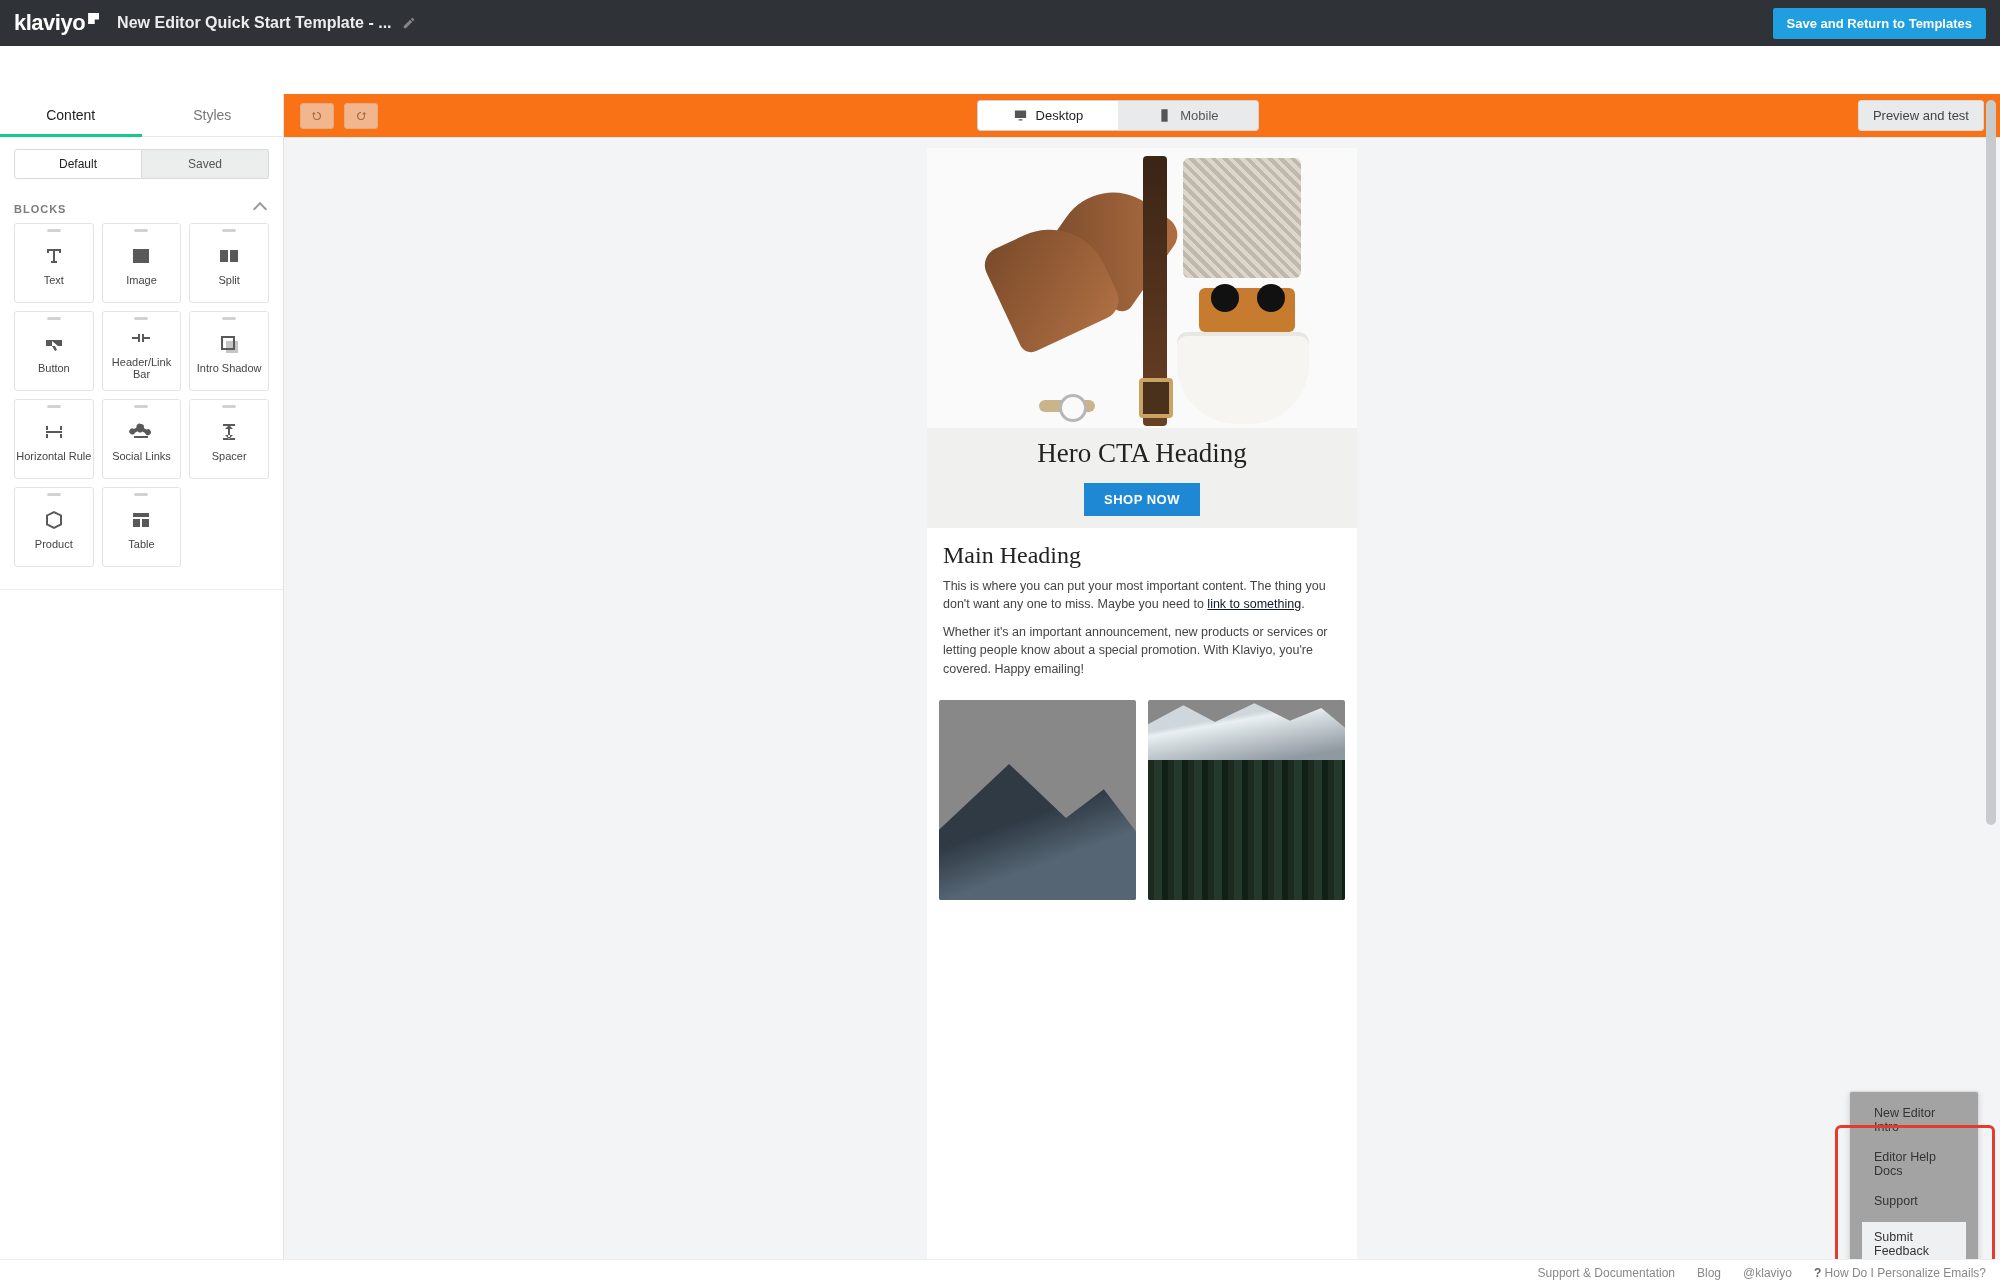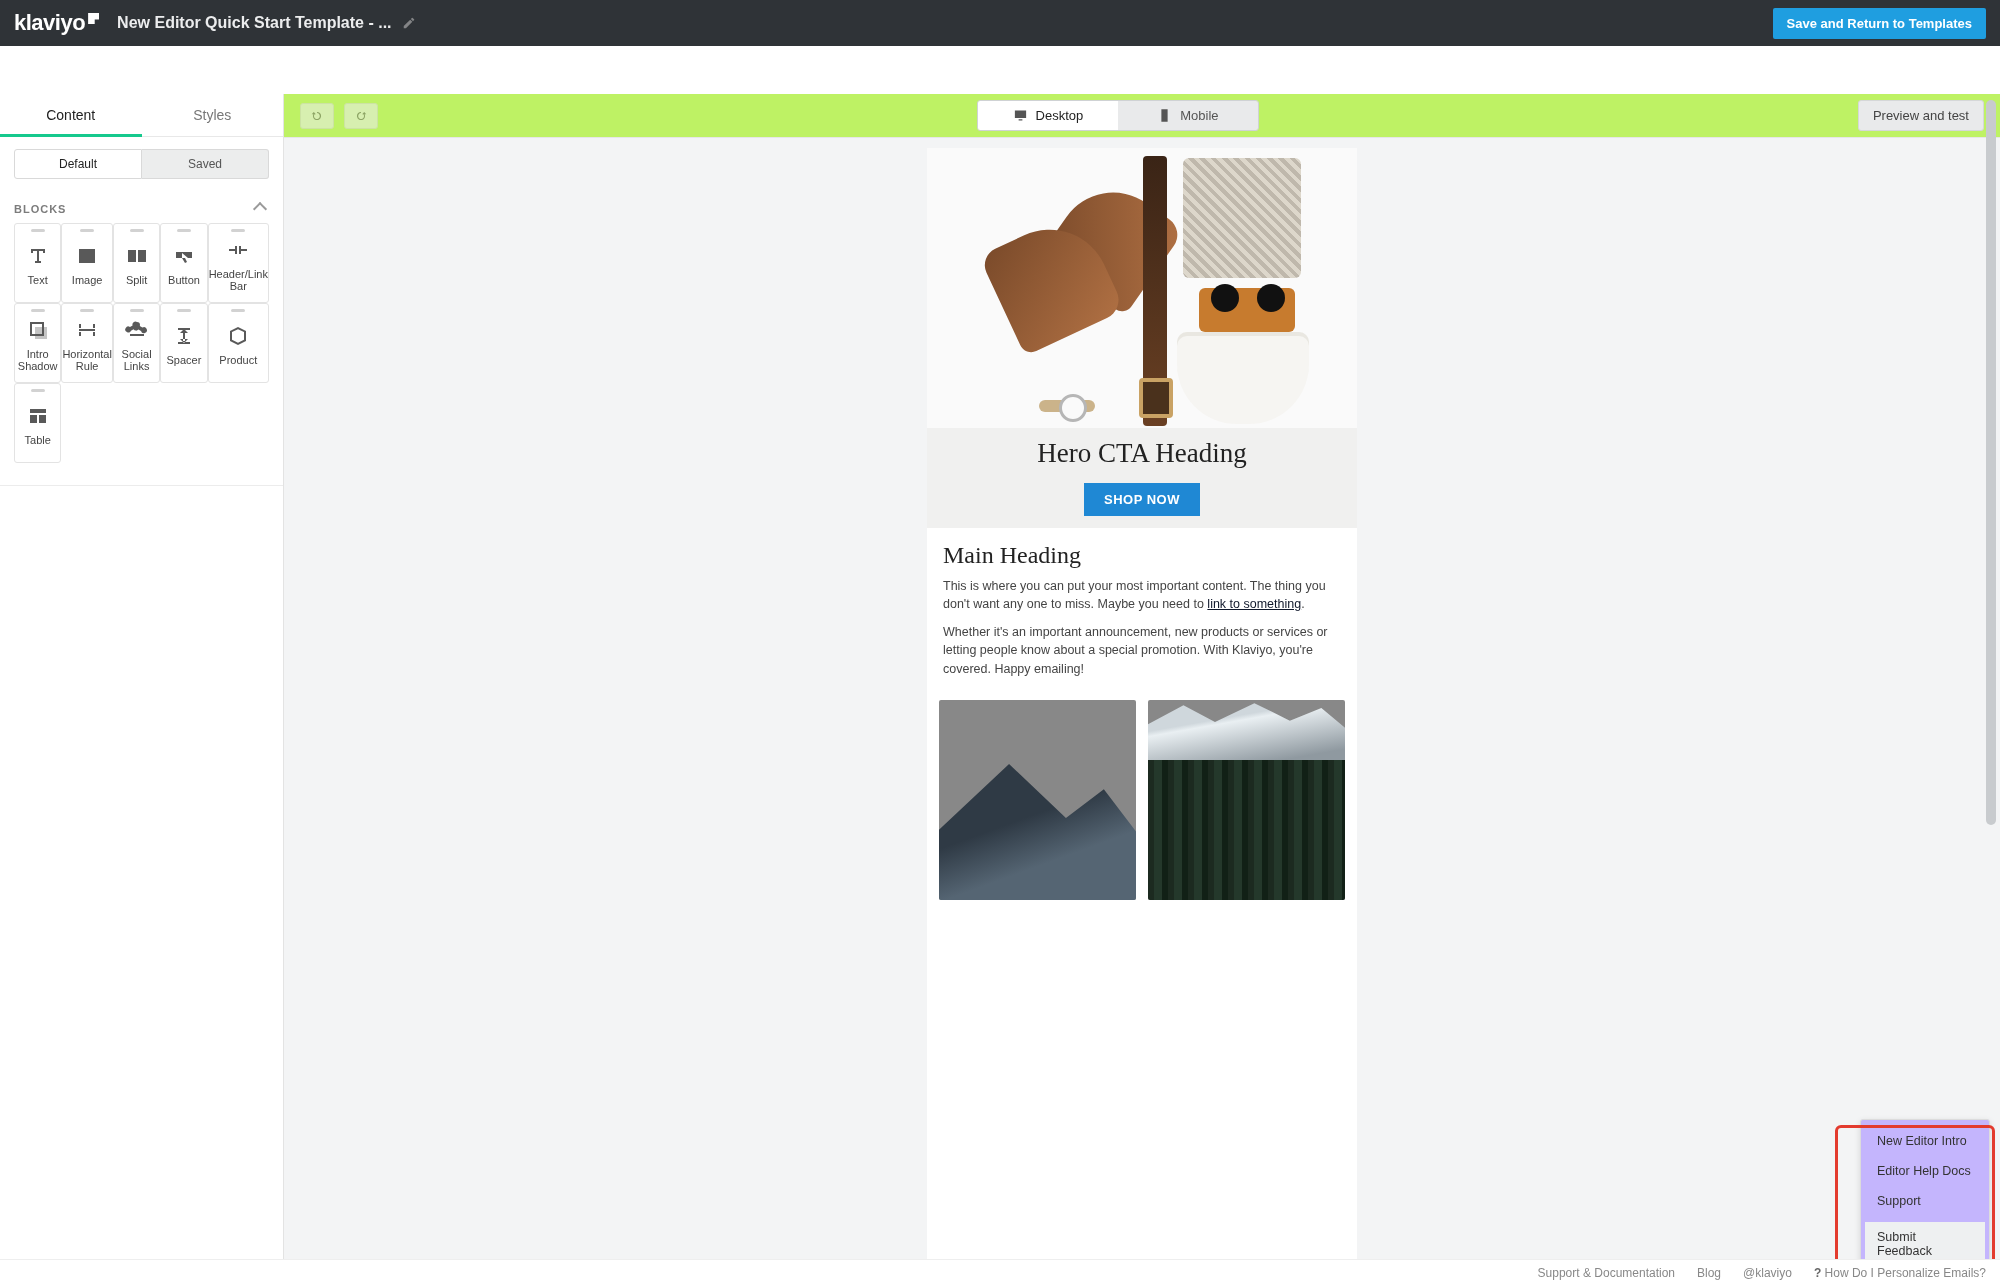--- a/index.html
+++ b/index.html
@@ -20,30 +20,30 @@
   .side-tab.active { color:#222; font-weight:500; }
   .side-tab.active::after { content:""; position:absolute; left:0; right:0; bottom:-1px; height:3px; background:#16c98d; }
   .sub-toggle { display:flex; padding:12px 14px 10px; gap:0; }
   .sub-toggle div { flex:1; text-align:center; padding:7px 0; font-size:12px; border:1px solid #d9d9d9; cursor:pointer; background:#eceded; color:#555;}
   .sub-toggle div.active { background:#fff; color:#222; }
   .sub-toggle div:first-child { border-radius:3px 0 0 3px; }
   .sub-toggle div:last-child { border-radius:0 3px 3px 0; border-left:none; }
   .panel-section { padding:6px 14px 16px; }
   .section-head { display:flex; align-items:center; justify-content:space-between; padding:8px 0 8px; color:#7c7c7c; font-size:11px; letter-spacing:1px; text-transform:uppercase; font-weight:600; }
   .chev { width:10px; height:10px; border-right:2px solid #9a9a9a; border-bottom:2px solid #9a9a9a; transform:rotate(-135deg); margin-right:4px; }
-  .tiles { display:grid; grid-template-columns:repeat(5, 1fr); }
+  .tiles { display:grid; grid-template-columns:repeat(3, 1fr); gap:8px; }
   .tile { border:1px solid #e3e3e3; border-radius:3px; background:#fff; height:80px; display:flex; flex-direction:column; align-items:center; justify-content:center; cursor:grab; position:relative; }
   .tile .grabber { position:absolute; top:5px; width:14px; height:3px; background:#d2d2d2; border-radius:2px; }
   .tile .ico { width:24px; height:24px; margin-top:4px; display:flex; align-items:center; justify-content:center; color:#555;}
   .tile .ico svg { width:24px; height:24px; fill:#595959; }
   .tile .lbl { font-size:11px; color:#444; margin-top:6px; text-align:center; line-height:1.1; }
   .hr-line { border-top:1px solid #ececec; margin-top:6px;}
   
   .main { flex:1; background:#f3f4f5; position:relative; display:flex; flex-direction:column; }
-  .toolbar { height:44px; background:#bef264; border-bottom:1px solid #e6e6e6; display:flex; align-items:center; padding:0 16px; gap:10px; }
+  .toolbar { height:44px; background:#f97316; border-bottom:1px solid #e6e6e6; display:flex; align-items:center; padding:0 16px; gap:10px; }
   .hist-btn { width:34px; height:26px; border:1px solid #d8d8d8; background:#eceeef; border-radius:3px; display:flex; align-items:center; justify-content:center; cursor:pointer; }
   .hist-btn svg { width:14px; height:14px; fill:#666; }
   .hist-btn.disabled { opacity:.55; }
   .device-toggle { margin-left:auto; margin-right:auto; display:flex; border:1px solid #cfd2d4; border-radius:3px; overflow:hidden; }
   .device-toggle div { width:140px; text-align:center; padding:7px 0; font-size:13px; display:flex; align-items:center; justify-content:center; gap:8px; cursor:pointer; background:#e9eaeb; color:#555;}
   .device-toggle div.active { background:#fff; color:#222; }
   .device-toggle svg { width:15px; height:15px; fill:#555; }
   .preview-btn { background:#e9eaeb; border:1px solid #d5d7d8; padding:7px 14px; border-radius:3px; font-size:13px; color:#444; cursor:pointer; }
   .canvas-wrap { flex:1; overflow:auto; display:flex; justify-content:center; padding:10px 0 0 0; }
   .email { width:430px; background:#fff; display:flex; flex-direction:column; }
@@ -74,21 +74,21 @@
   .mountain1 { background:linear-gradient(#d9e3ec,#9fb2c4);} 
   .mountain1::after{content:"";position:absolute;left:-20px;right:-20px;bottom:-30px;height:180px;background:linear-gradient(160deg,#2f3a45 40%,#556573 60%);clip-path:polygon(0 100%,0 55%,38% 8%,62% 38%,78% 22%,100% 60%,100% 100%);} 
   .person{position:absolute;left:44%;bottom:6px;width:34px;height:48px;background:#3e4a52;border-radius:14px 14px 8px 8px;}
   .person::before{content:"";position:absolute;left:8px;top:-14px;width:18px;height:18px;border-radius:50%;background:#2b333a;}
   .forest { background:linear-gradient(#e6ecef,#c9d6dd);} 
   .forest::before{content:"";position:absolute;left:0;right:0;top:0;height:70px;background:linear-gradient(170deg,#cfd7dc 30%,#e9eff2 35%,#8f99a0 80%);clip-path:polygon(0 100%,0 35%,18% 8%,34% 32%,54% 5%,72% 30%,88% 12%,100% 40%,100% 100%);} 
   .forest::after{content:"";position:absolute;left:0;right:0;bottom:0;height:140px;background:repeating-linear-gradient(90deg,#1c2a20 0 6px,#24382b 6px 14px,#112016 14px 20px);} 
   .scrollbar { position:absolute; top:2px; right:2px; bottom:2px; width:14px; background:transparent; }
   .scrollbar .thumb { position:absolute; top:4px; left:2px; right:2px; height:60%; background:#c8cbce; border-radius:6px; }
   
-  .help-pop { position:absolute; right:10px; bottom:34px; width:130px; background:#c4b5fd; border:1px solid #dcdcdc; border-radius:3px; box-shadow:0 2px 6px rgba(0,0,0,.12); padding:6px 4px; }
+  .help-pop { position:absolute; right:21px; bottom:34px; width:130px; background:#a3a3a3; border:1px solid #dcdcdc; border-radius:3px; box-shadow:0 2px 6px rgba(0,0,0,.12); padding:6px 12px; }
   .help-pop .item { padding:8px 12px; font-size:12.5px; color:#333; cursor:pointer; }
   .help-pop .item.highlight { background:#eef0f1; }
   .help-pop-divider{height:6px;}
   .help-btn { position:absolute; right:13px; bottom:8px; width:22px; height:22px; background:#6c7075; color:#fff; border-radius:4px; display:flex; align-items:center; justify-content:center; font-weight:700; font-size:14px; cursor:pointer; }
   .callout { position:absolute; border:3px solid #e33b2e; border-radius:6px; right:5px; bottom:2px; width:160px; height:180px; pointer-events:none; }
   
   .footer-bar { position:fixed; left:0; right:0; bottom:0; height:26px; background:#fff; border-top:1px solid #eee; display:flex; align-items:center; justify-content:flex-end; gap:22px; padding:0 14px; font-size:12px; color:#888; }
   .footer-bar span.q::before { content:"? "; font-weight:700; color:#666; }
 </style>
 </head>

